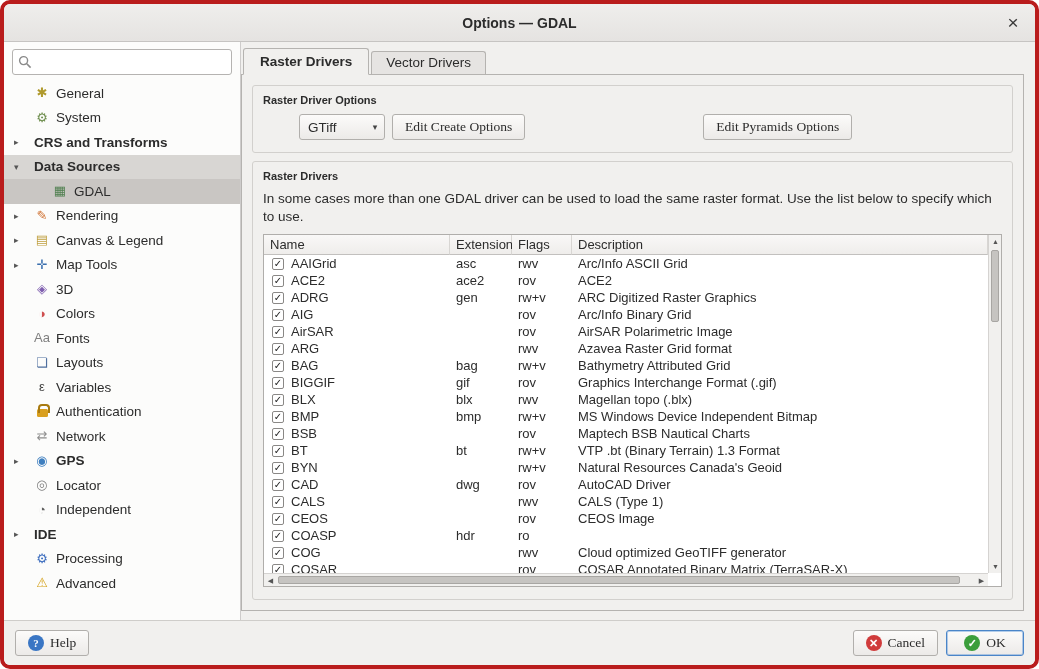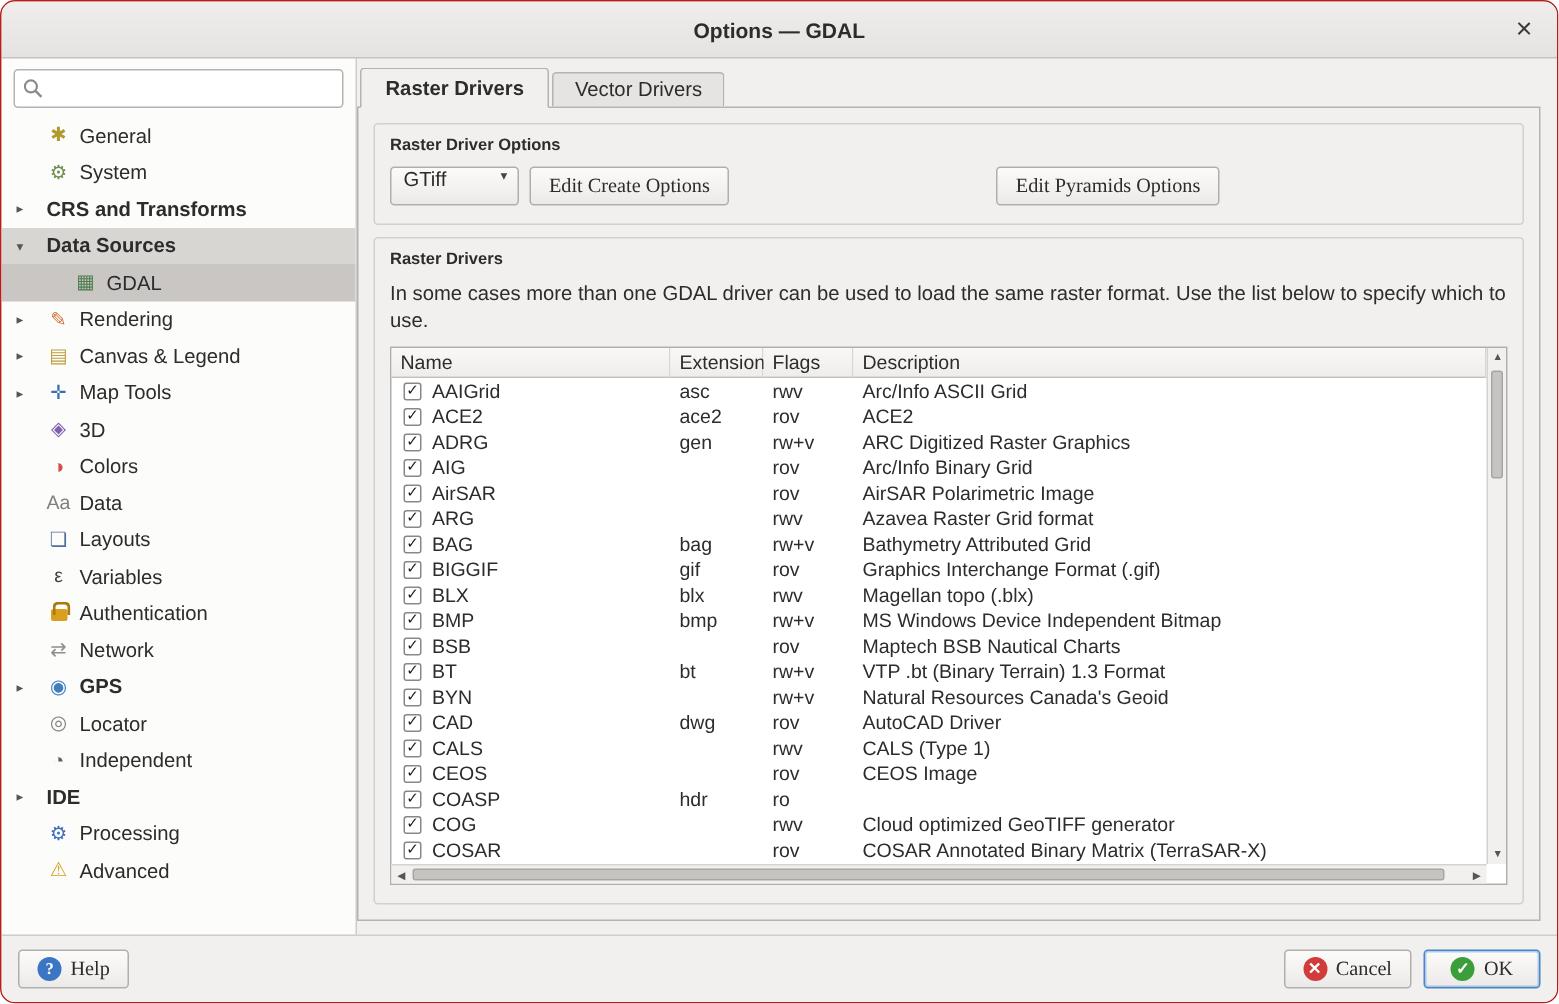--- a/index.html
+++ b/index.html
@@ -1,18 +1,18 @@
 <!DOCTYPE html>
 <html><head>
 <meta charset="utf-8">
 <style>
   * { margin:0; padding:0; box-sizing:border-box; }
   html,body { background:#ffffff; font-family:"Liberation Sans", sans-serif; }
   .window{
-    width:1039px; height:669px; border:1px solid #b91c1c; border-radius:10px;
+    width:1039px; height:669px; border:4px solid #b91c1c; border-radius:10px;
     overflow:hidden; background:#f1f0ee; display:flex; flex-direction:column;
     color:#2c2c2c;
   }
   
   .titlebar{
     flex:0 0 38px; background:linear-gradient(#efeeec,#e5e3e1);
     border-bottom:1px solid #c6c4c2; display:flex; align-items:center; justify-content:center;
     position:relative;
   }
   .titlebar .title{ font-weight:bold; font-size:14px; }
@@ -56,21 +56,21 @@
   .pane{
     flex:1; border:1px solid #b5b3b0; margin:0 11px 9px 0; padding:10px;
     display:flex; flex-direction:column; min-height:0; position:relative; z-index:2; background:#f1f0ee;
   }
   .groupbox{ border:1px solid #d2d0cd; border-radius:3px; padding:8px 10px 12px 10px; }
   .groupbox-title{ font-weight:bold; font-size:11px; margin-bottom:8px; }
   .gb-drivers{ margin-top:8px; flex:1; display:flex; flex-direction:column; min-height:0; }
   .options-row{ display:flex; align-items:center; }
   .combo{
     width:86px; height:26px; border:1px solid #b1afac; border-radius:3px;
-    background:linear-gradient(#fcfbfa,#eceae8); display:flex; align-items:flex-start; cursor:pointer;
+    background:linear-gradient(#fcfbfa,#eceae8); display:flex; align-items:center; cursor:pointer;margin-left:36px;
   }
   .combo-text{ flex:1; padding-left:8px; font-size:13.5px; }
   .combo-arrow{ flex:0 0 18px; font-size:9px; color:#444; text-align:center; }
   .btn{
     display:inline-flex; align-items:center; justify-content:center; gap:6px;
     border:1px solid #b1afac; border-radius:3px; background:linear-gradient(#fcfbfa,#eceae8);
     padding:4px 12px; height:26px; font-size:13.5px; color:#2c2c2c; cursor:pointer;
     font-family:Liberation Serif, serif;
   }
   .btn-create{ margin-left:7px; }
@@ -184,21 +184,21 @@
             <span class="sb-label">3D</span>
           </div>
           <div class="sb-item">
             <span class="sb-gutter"></span>
             <span class="sb-icon" style="color: rgb(207, 79, 79);">◑</span>
             <span class="sb-label">Colors</span>
           </div>
           <div class="sb-item">
             <span class="sb-gutter"></span>
             <span class="sb-icon txt" style="color: rgb(127, 127, 127);">Aa</span>
-            <span class="sb-label">Data</span>
+            <span class="sb-label">Fonts</span>
           </div>
           <div class="sb-item">
             <span class="sb-gutter"></span>
             <span class="sb-icon" style="color: rgb(79, 111, 159);">❏</span>
             <span class="sb-label">Layouts</span>
           </div>
           <div class="sb-item">
             <span class="sb-gutter"></span>
             <span class="sb-icon txt" style="color: rgb(63, 63, 63);">ε</span>
             <span class="sb-label">Variables</span>

